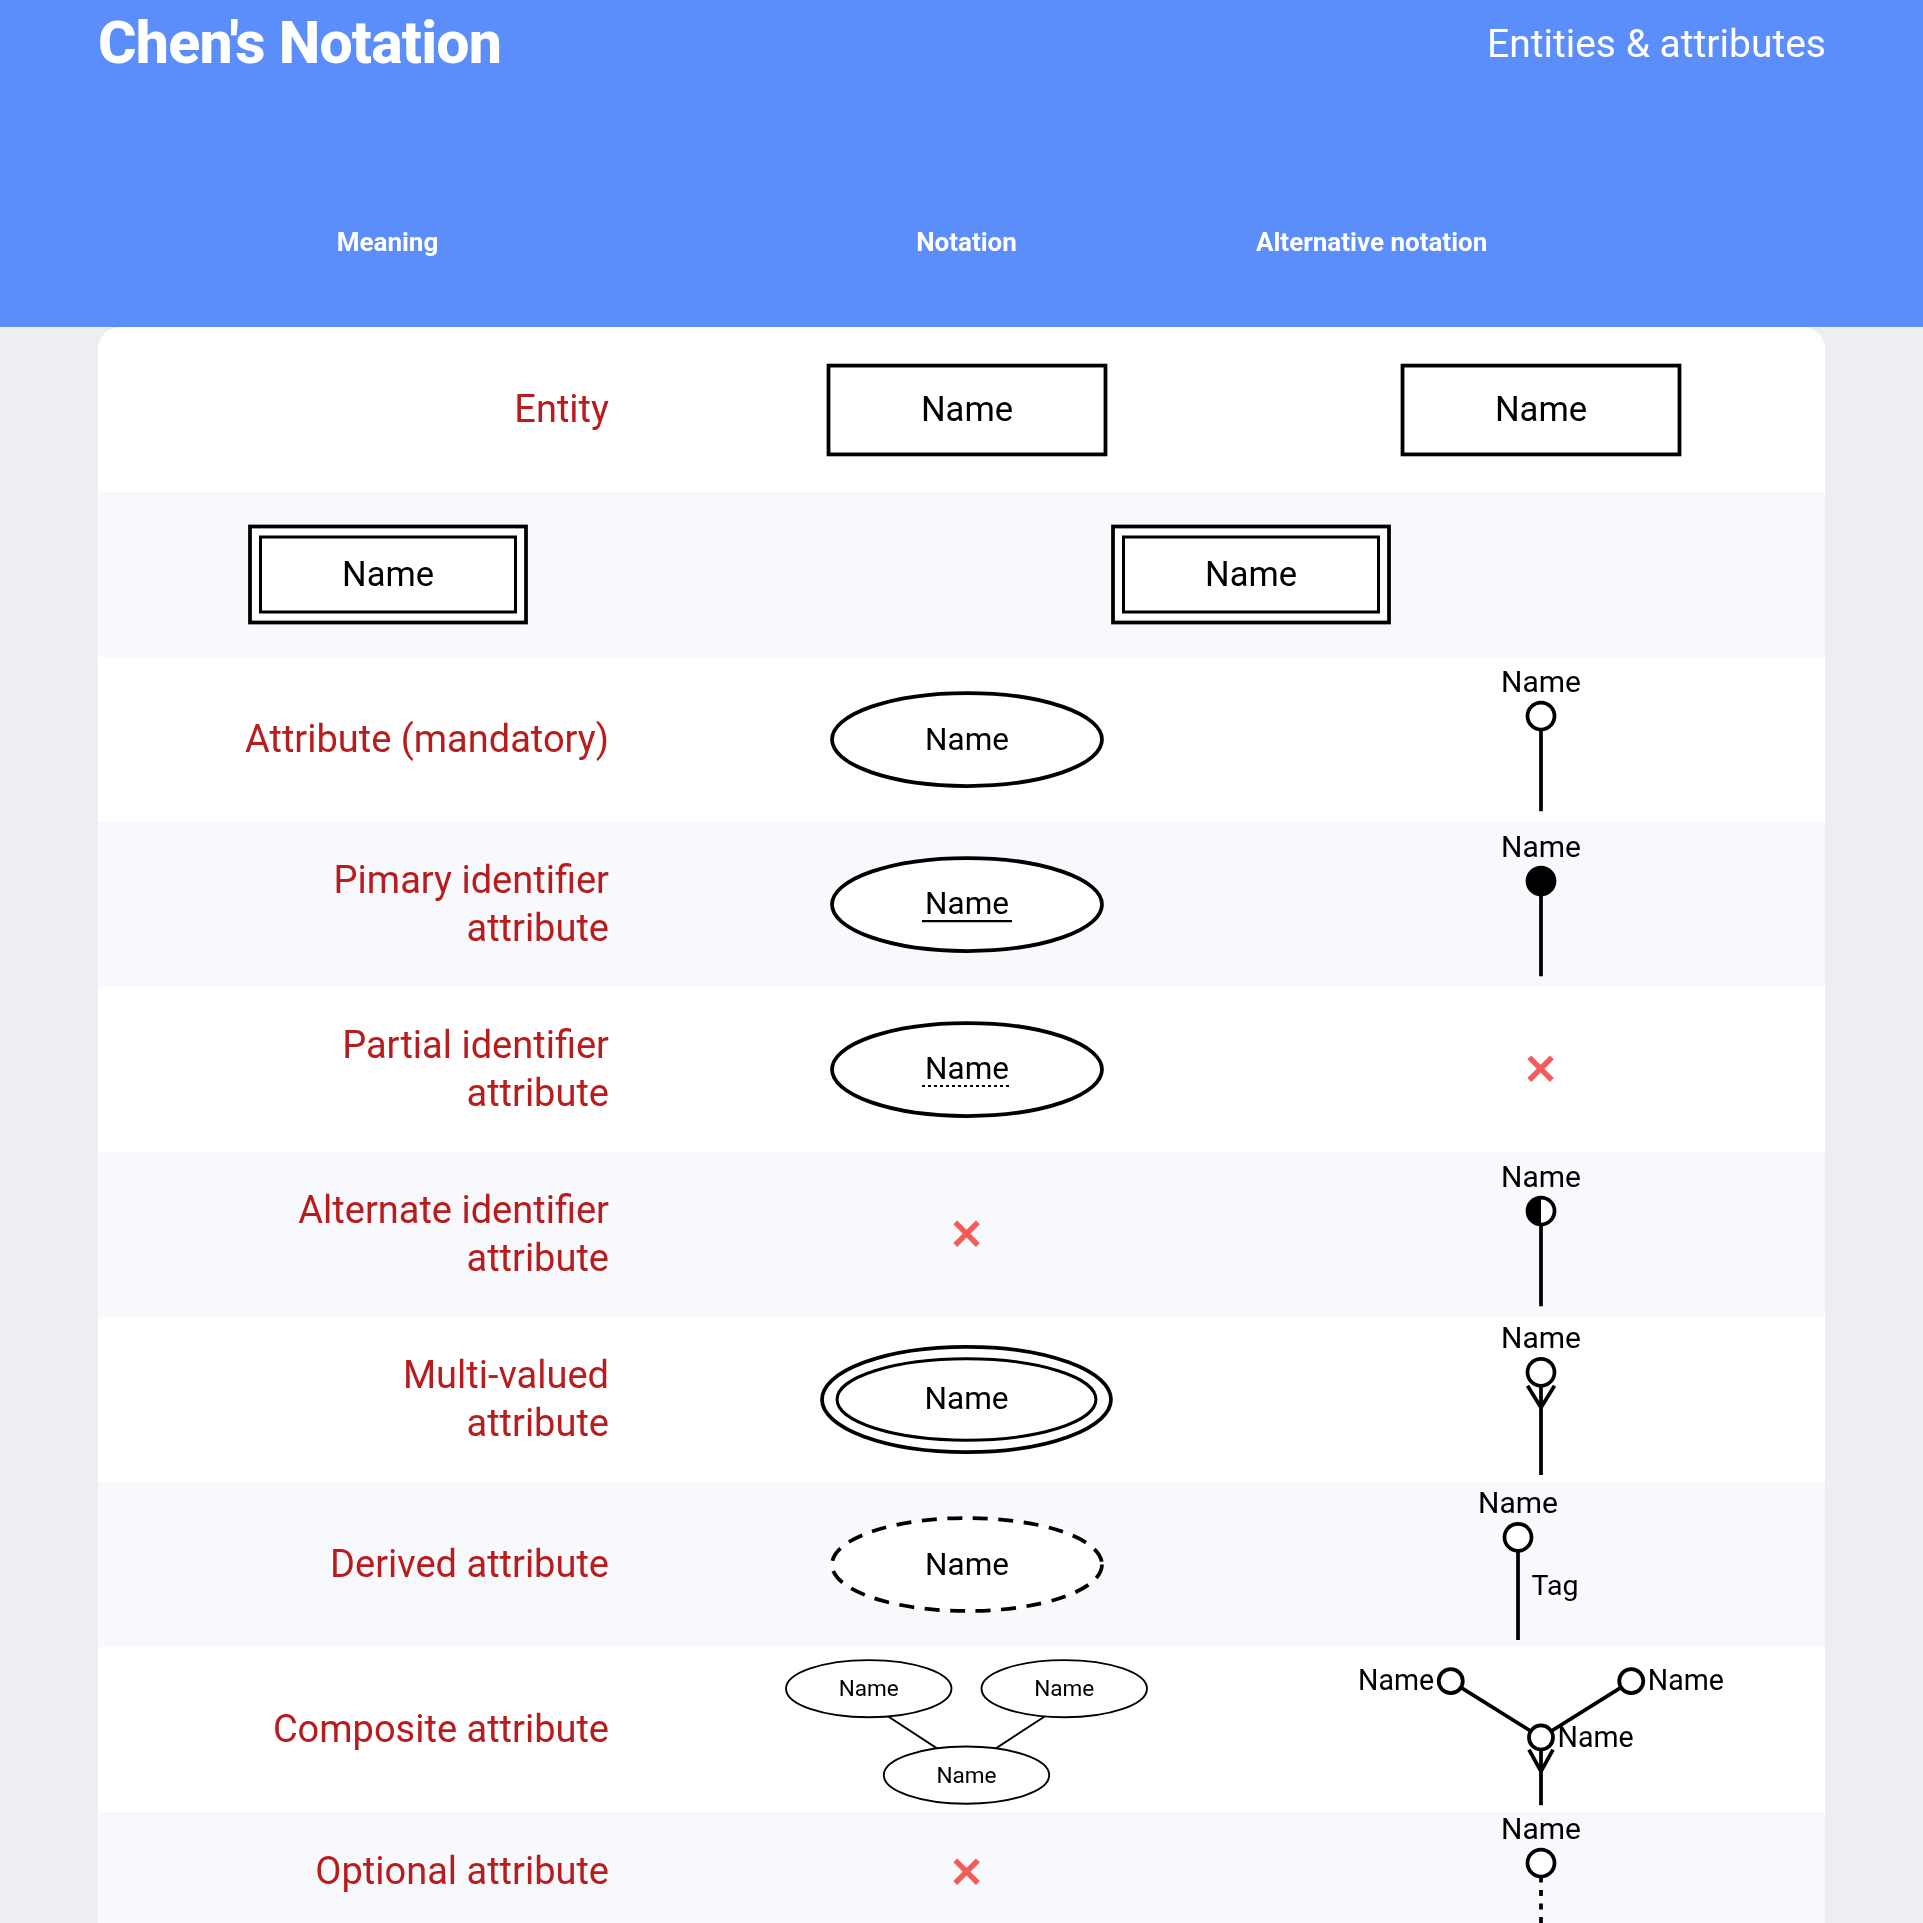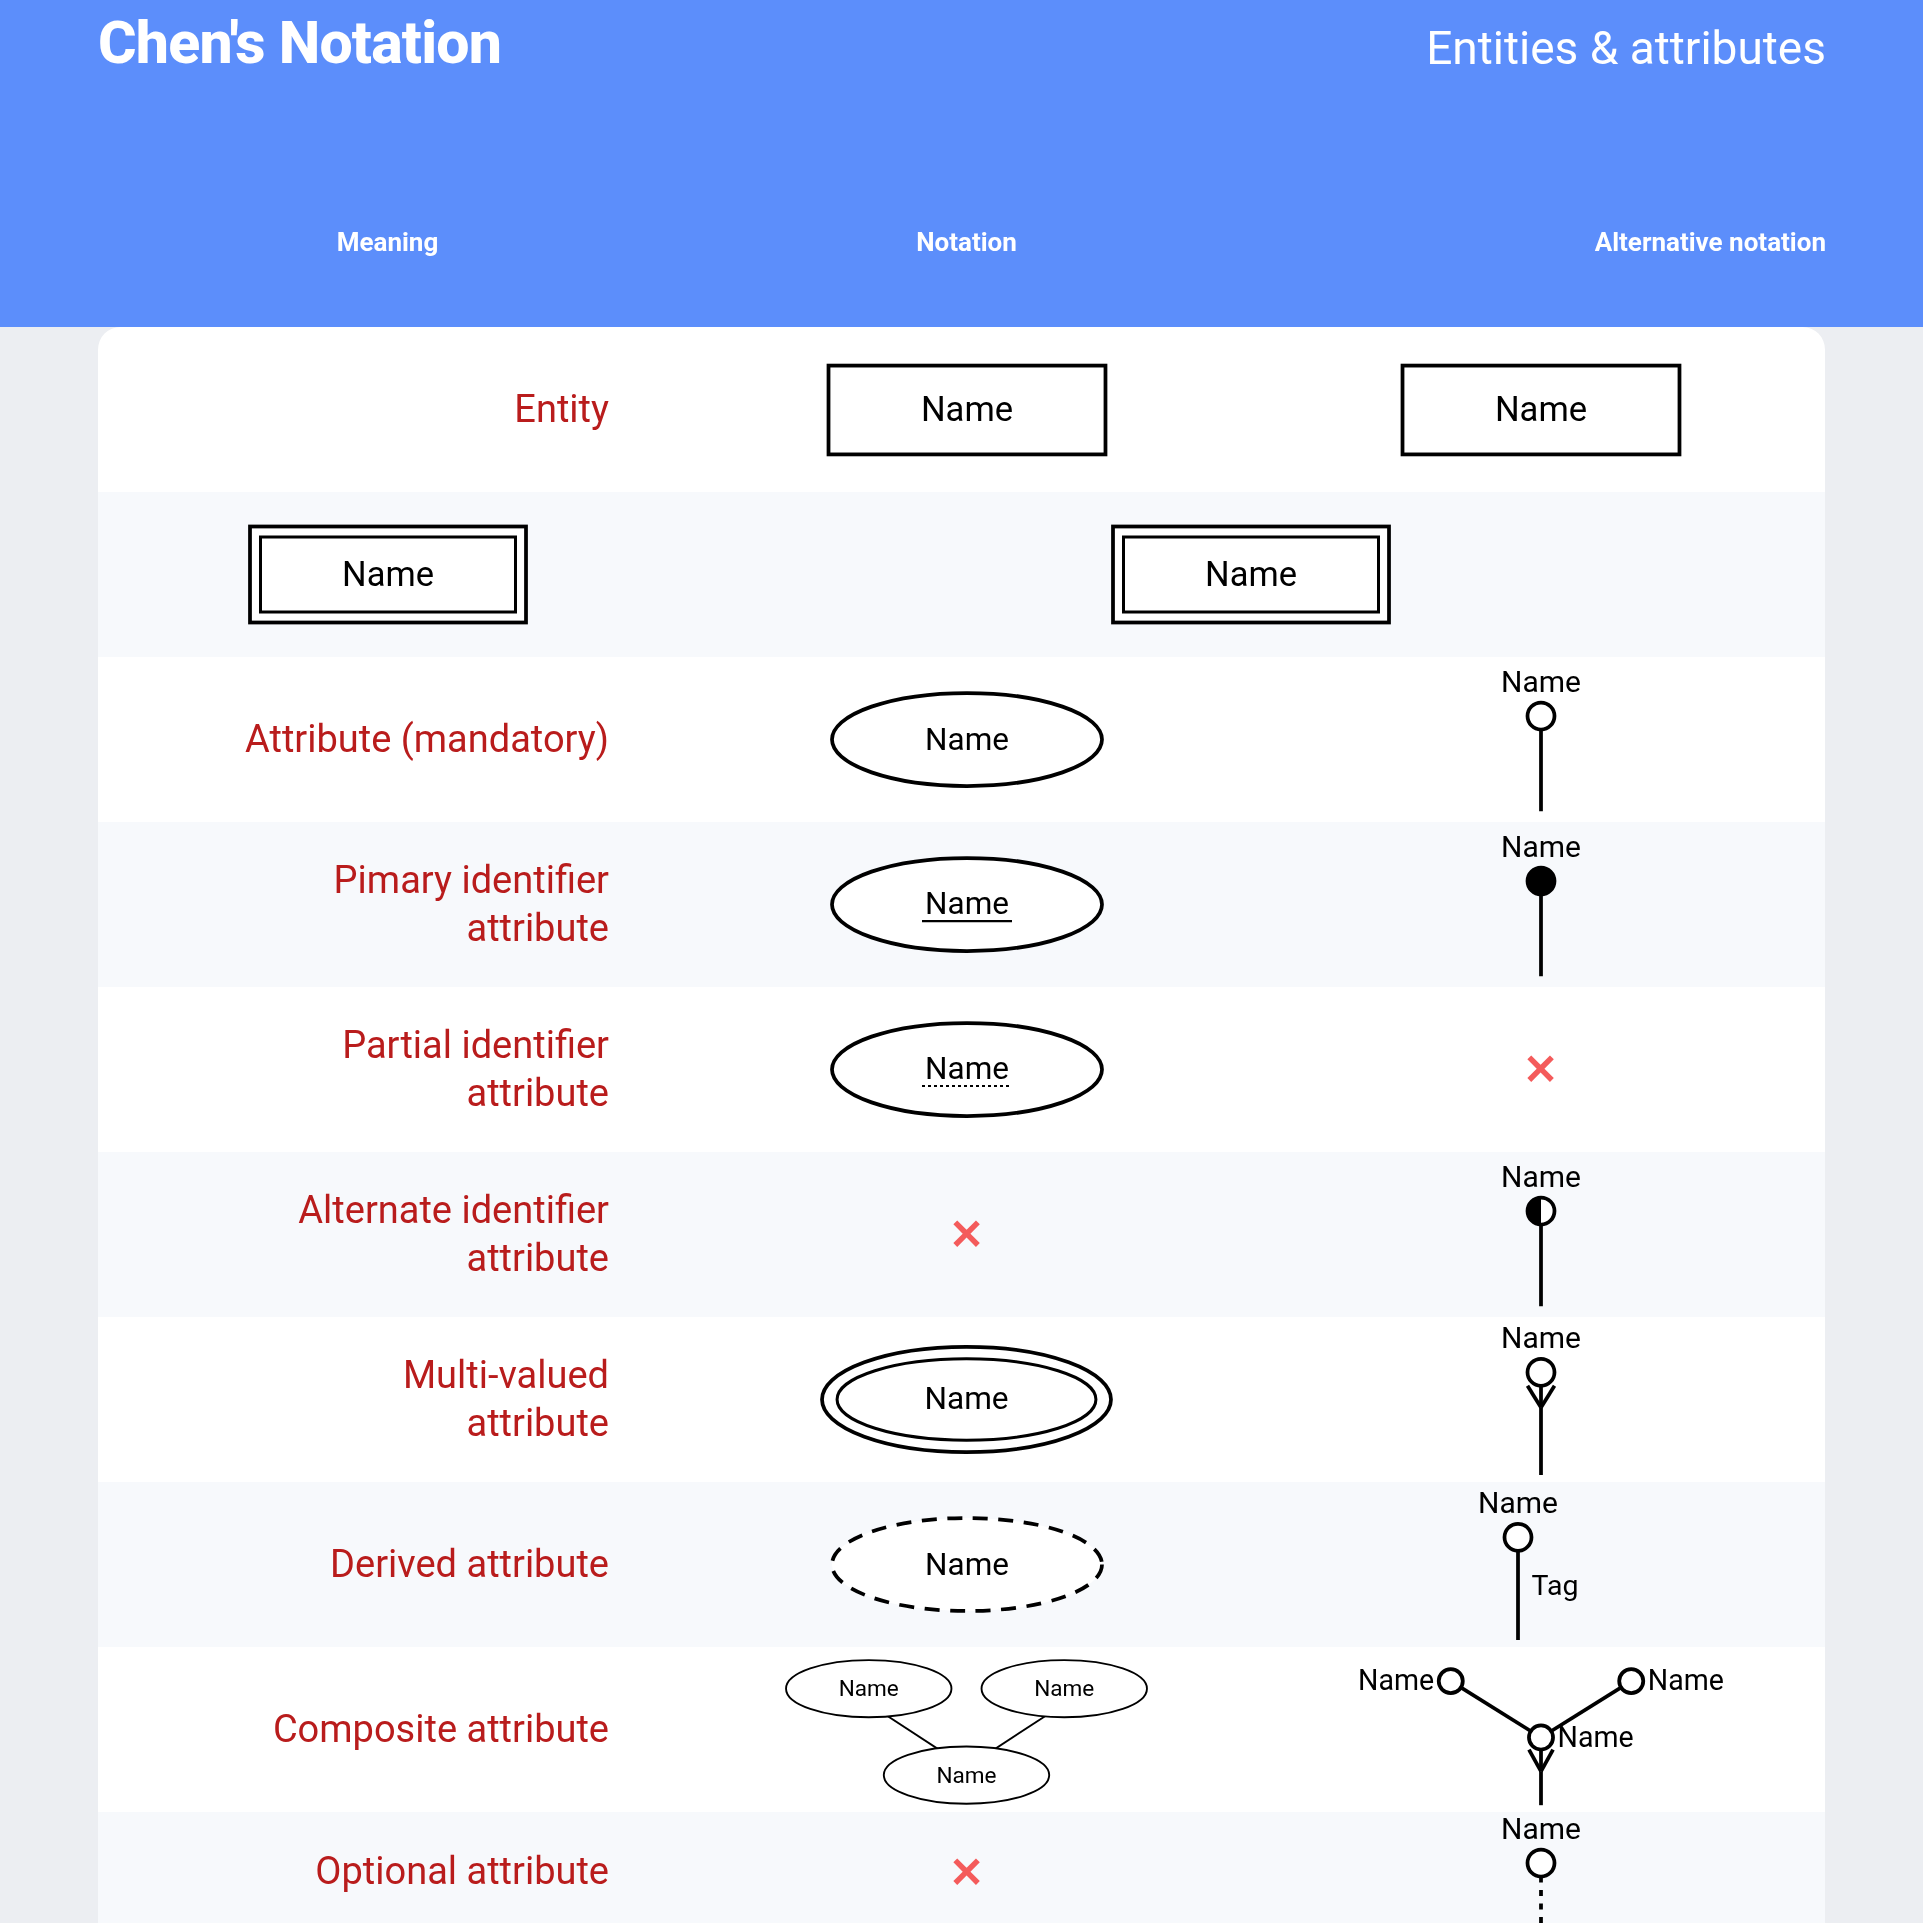--- a/index.html
+++ b/index.html
@@ -22,33 +22,33 @@
     align-items: flex-start;
     padding-top: 7.5px;
     gap: 13px;
   }
   .title {
     font-size: 59px;
     font-weight: 800;
     letter-spacing: -0.8px;
   }
   .subtitle {
-    font-size: 46px;
+    font-size: 39px;
     font-weight: 400;
     padding-top: 13.5px;
   }
   .col-headers {
     display: flex;
     margin-top: 150px;
     font-size: 26px;
     font-weight: 700;
   }
   .col-h1 { flex: 0 0 579px; text-align: center; }
   .col-h2 { flex: 0 0 579px; text-align: center; }
-  .col-h3 { flex: 1; text-align: right; }
+  .col-h3 { flex: 1; text-align: left; }
 
   .card {
     position: absolute;
     top: 327px;
     left: 98px;
     right: 98px;
     background: #fff;
     border-radius: 22.5px 22.5px 0 0;
     overflow: hidden;
   }

